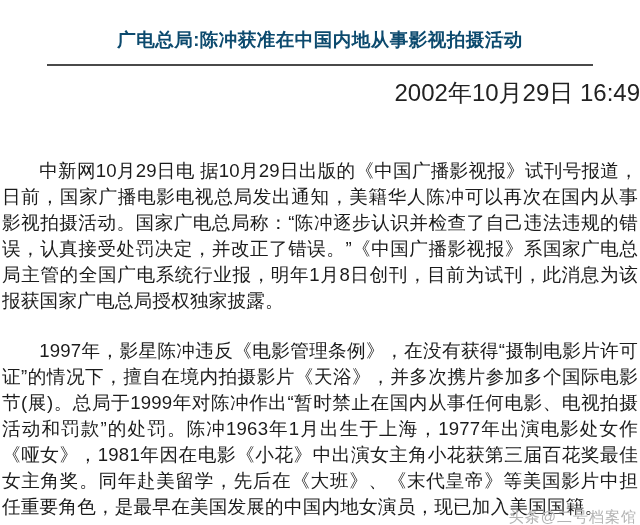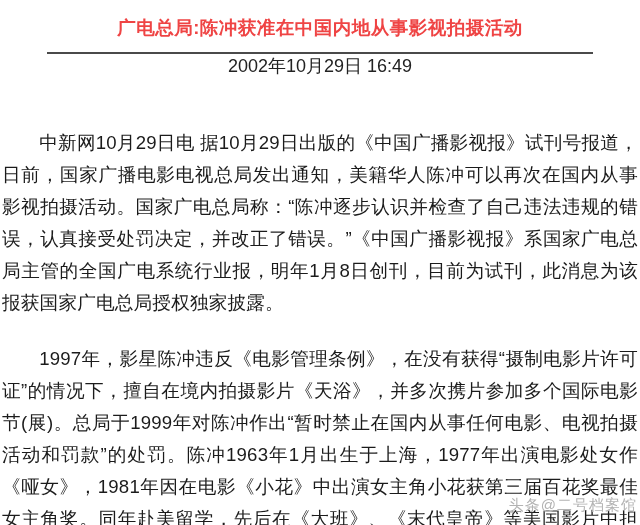--- a/index.html
+++ b/index.html
@@ -14,48 +14,48 @@
     overflow: hidden;
     font-family: "Liberation Sans", "DejaVu Sans", sans-serif;
     color: #1b1b1b;
   }
   .page {
     width: 640px;
     height: 525px;
     position: relative;
   }
   .title {
-    margin: 0;
+    margin: 12px;
     padding-top: 15px;
     font-size: 18.5px;
     font-weight: 700;
     text-align: center;
     letter-spacing: 0.5px;
-    color: #ef4444;
+    color: #0c4a6e;
   }
   .divider {
     width: 546px;
     height: 2px;
     margin: 12px auto 0 auto;
     background: #4a4a4a;
   }
   .date {
-    margin-top: 0;
-    text-align: center;
-    font-size: 18px;
+    margin-top: 11px;
+    text-align: right;
+    font-size: 24px;
     color: #222222;
   }
   .content {
     margin-top: 49px;
     padding: 0 2px;
   }
   .content p {
     margin: 0 0 24px 0;
     font-size: 18.6px;
-    line-height: 32px;
+    line-height: 26px;
     text-align: justify;
     text-indent: 2em;
     letter-spacing: 0.2px;
     color: #1b1b1b;
   }
   .watermark {
     position: absolute;
     right: 3px;
     bottom: 10px;
     font-size: 15px;

